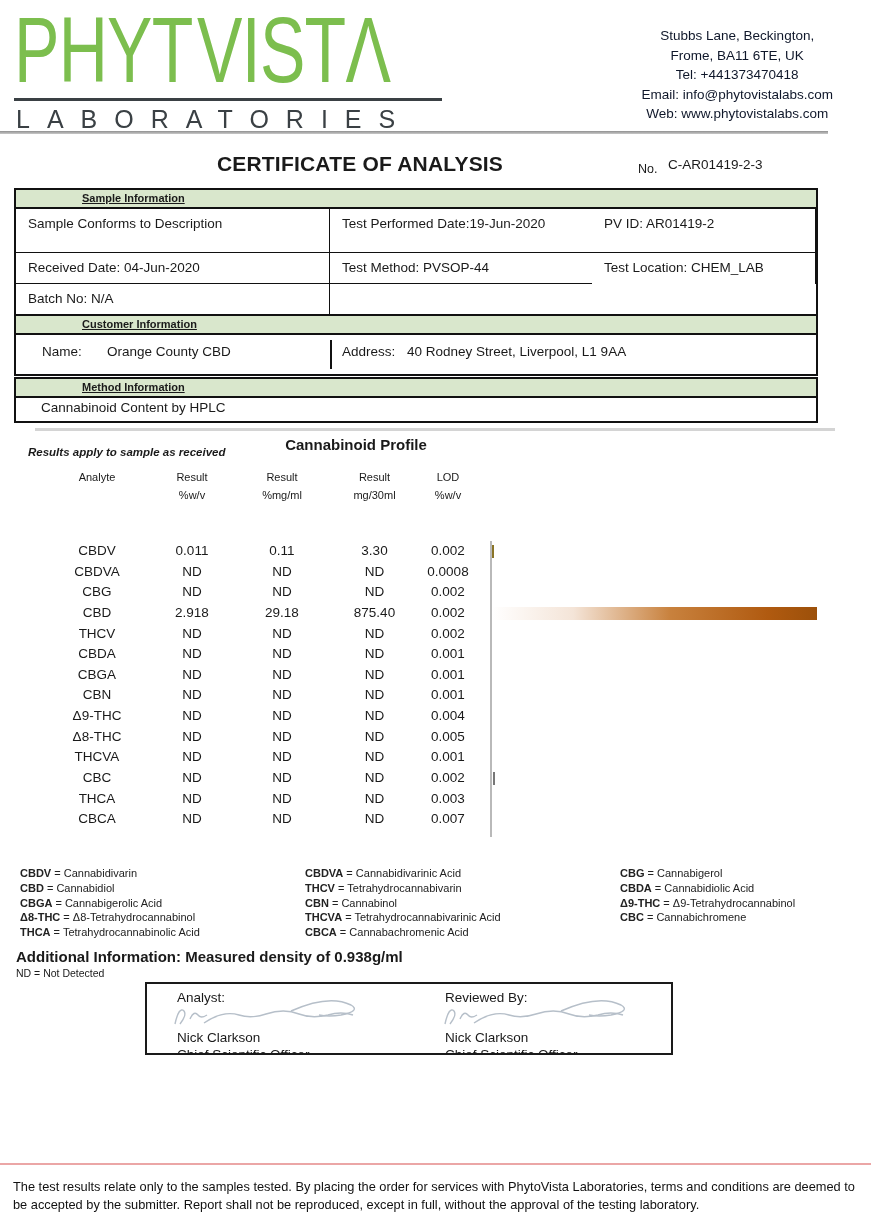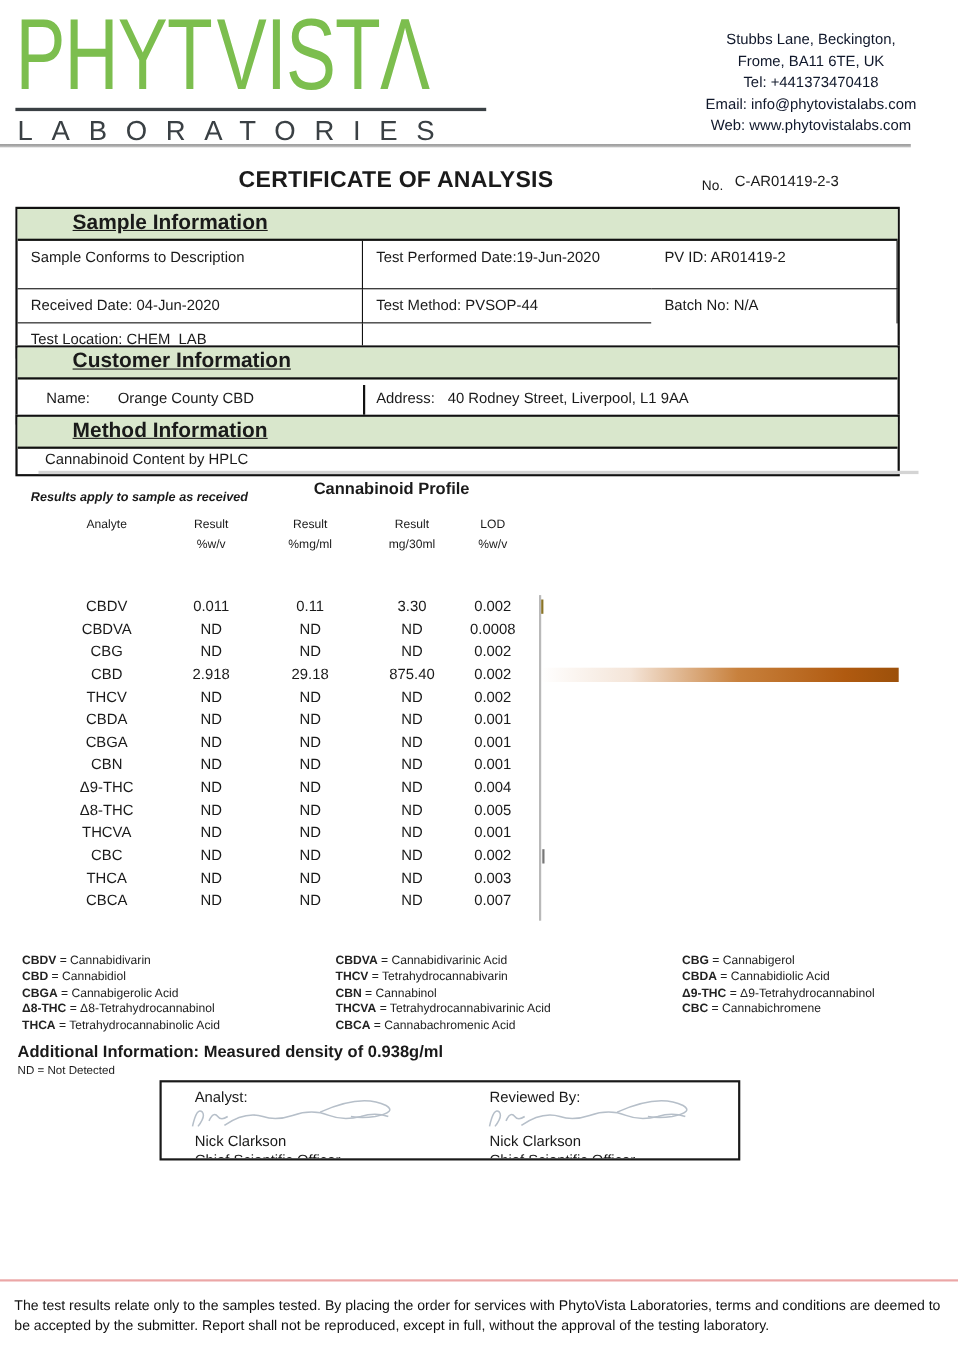--- a/index.html
+++ b/index.html
@@ -24,21 +24,21 @@
 
   
   .doc-title { position:absolute; left:150px; top:152px; width:420px; text-align:center;
                font-size:21px; font-weight:bold; letter-spacing:0.2px; }
   .doc-no-label { position:absolute; left:638px; top:162px; font-size:12.5px; }
   .doc-no-value { position:absolute; left:668px; top:157px; font-size:13.5px; }
 
   
   .tbl { position:absolute; left:14px; width:804px; border:2px solid #111; background:#fff; }
   .tbl-head { background:#d9e7cc; border-bottom:2px solid #111; font-weight:bold;
-              font-size:19px; padding:2px 0 3px 50px; }
+              font-size:11px; padding:2px 0 3px 66px; }
   .tbl-head span { text-decoration:underline; }
   #sample-tbl { top:188px; }
   .si-grid { display:grid; grid-template-columns:314px 262px 1fr; }
   .si-cell { padding:6px 10px 5px 12px; font-size:13.5px; line-height:17px; white-space:pre-wrap;
              border-right:1.5px solid #111; border-bottom:1.5px solid #111; }
   .si-cell.last-col { border-right:none; }
   .si-cell.last-row { border-bottom:none; }
   .si-r1 { min-height:44px; } .si-r2 { min-height:31px; } .si-r3 { min-height:30px; }
 
   #cust-tbl { top:314px; }
@@ -136,22 +136,22 @@
   <div class="tbl" id="sample-tbl">
     <div class="tbl-head">
       <span>Sample Information</span>
     </div>
     <div class="si-grid">
       <div class="si-cell si-r1">Sample Conforms to Description</div>
       <div class="si-cell si-r1 last-col">Test Performed Date:19-Jun-2020</div>
       <div class="si-cell si-r2">PV ID: AR01419-2</div>
       <div class="si-cell si-r2">Received Date: 04-Jun-2020</div>
       <div class="si-cell si-r2 last-col">Test Method: PVSOP-44</div>
+      <div class="si-cell si-r3 last-row">Test Location: CHEM_LAB</div>
       <div class="si-cell si-r3 last-row">Batch No: N/A</div>
-      <div class="si-cell si-r3 last-row">Test Location: CHEM_LAB</div>
     </div>
   </div>
 
   <div class="tbl" id="cust-tbl">
     <div class="tbl-head">
       <span>Customer Information</span>
     </div>
     <div class="cust-body">
       <span style="position:absolute;left:26px;top:9px;">Name:</span>
       <span style="position:absolute;left:91px;top:9px;">Orange County CBD</span>

